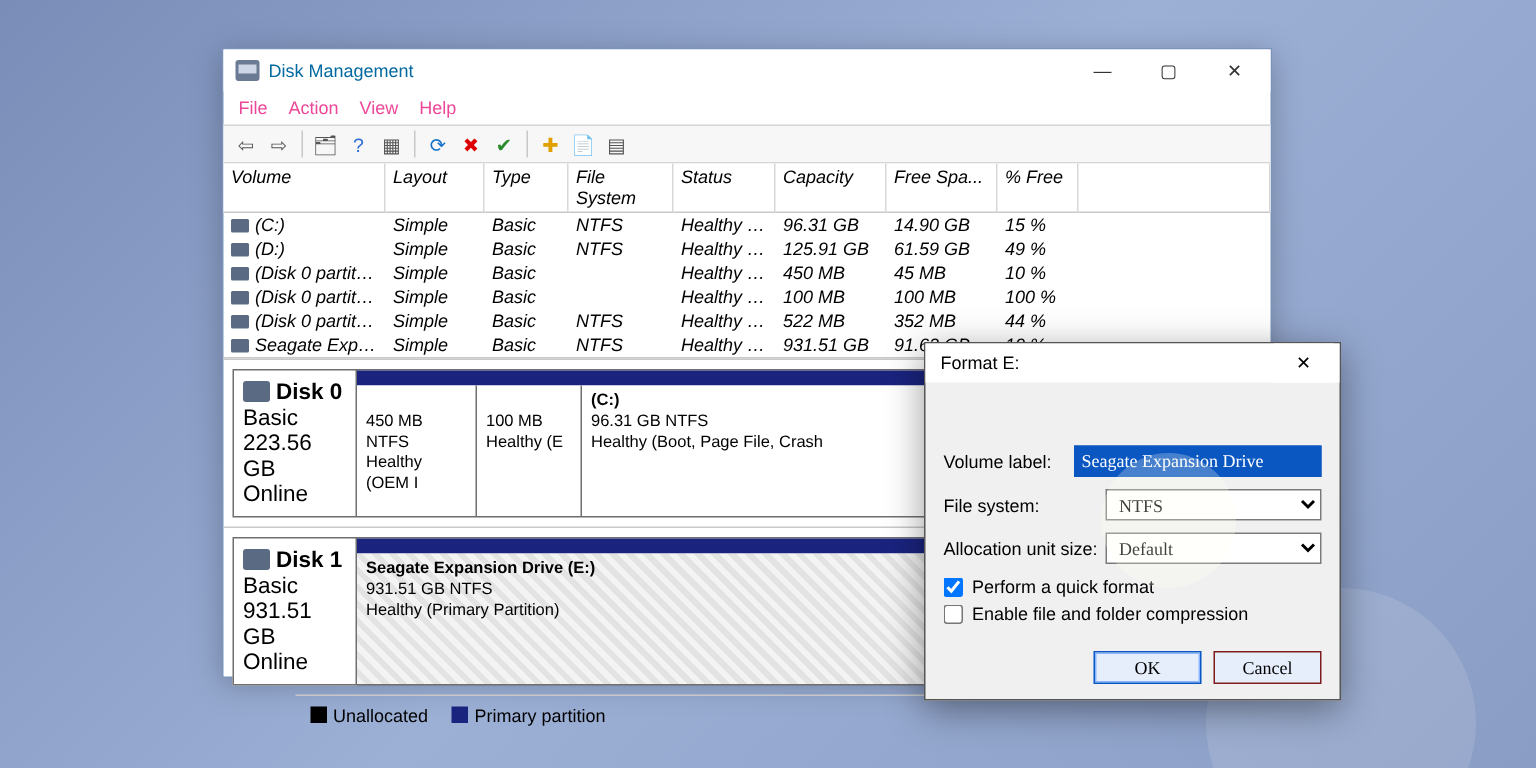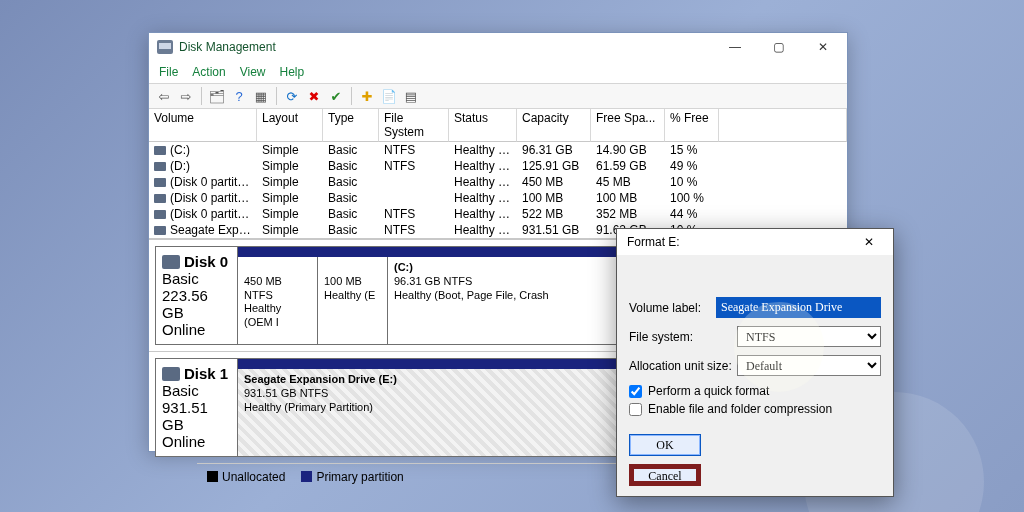--- a/index.html
+++ b/index.html
@@ -16,35 +16,35 @@
   }
   body::before { width:180px; height:180px; right:40px; bottom:-60px; }
   body::after  { width:90px;  height:90px;  right:200px; bottom:120px; background:rgba(255,255,240,0.25);}
   .window {
     position: absolute; left: 148px; top: 32px; width: 700px; height: 420px;
     background: #fff; border: 1px solid #7c93ba; box-shadow: 0 4px 20px rgba(0,0,0,0.25);
   }
   .titlebar { height: 28px; display: flex; align-items: center; padding: 0 2px 0 8px; background:#fff; }
   .title-icon { width:16px; height:14px; margin-right:6px; background:#6b7b93; border-radius:2px; position:relative; }
   .title-icon::after{content:"";position:absolute;inset:3px 2px 5px 2px;background:#cdd6e6;}
-  .titlebar .title { flex:1; color:#14532d; }
+  .titlebar .title { flex:1; color:#0369a1; }
   .win-ctrls { display:flex; }
   .win-btn { width:44px; height:28px; display:flex; align-items:center; justify-content:center; color:#333; }
-  .menubar { height:22px; display:flex; align-items:center; gap:14px; padding:0 10px; color:#15803d; }
+  .menubar { height:22px; display:flex; align-items:center; gap:14px; padding:0 10px; color:#ec4899; }
   .menubar span { cursor:default; }
   .toolbar {
     height:26px; display:flex; align-items:center; gap:4px; padding:0 6px;
     border-top:1px solid #d5d5d5; border-bottom:1px solid #d5d5d5; background:#f7f7f7;
   }
   .tbtn { width:18px; height:18px; display:flex; align-items:center; justify-content:center; font-size:13px; color:#555;}
   .tbtn.sep { width:1px; height:18px; background:#c8c8c8; margin:0 2px;}
   .grid {
     border-bottom:1px solid #c8c8c8;
   }
-  .ghead, .grow { display:grid; grid-template-columns: 108px 66px 56px 70px 68px 74px 74px 54px 1fr; }
+  .ghead, .grow { display:grid; grid-template-columns: 108px 66px 56px 70px 68px 74px 74px 54px 1fr; font-style: italic; }
   .ghead { background:#fff; }
   .ghead div { border-right:1px solid #d8d8d8; border-bottom:1px solid #c8c8c8; padding:2px 5px; font-weight:400; color:#000;}
   .grow div { padding:1px 5px; white-space:nowrap; overflow:hidden; text-overflow:ellipsis; color:#000;}
   .vol-ic { display:inline-block; width:12px; height:9px; background:#5a6a82; margin-right:4px; vertical-align:-1px; border-radius:1px;}
   .pane {
     padding:6px; display:flex; gap:0; border-top:1px solid #c8c8c8;
   }
   .pane + .pane { border-top:1px solid #c8c8c8; }
   .disk-label {
     width:83px; padding:6px 6px; border:1px solid #6f6f6f; background:#fff; font-size:15px;
@@ -75,22 +75,22 @@
   .dlg-close{width:40px;height:26px;display:flex;align-items:center;justify-content:center;background:#fff;color:#000;}
   .dlg-body{padding:10px 12px 4px 12px;margin-top:32px;}
   .row{display:flex;align-items:center;margin-bottom:8px;}
   .row label{width:108px;color:#000;}
   .row input[type=text], .row select{
     flex:1;height:21px;border:1px solid #7a7a7a;padding:1px 4px;font:12px "Segoe UI";background:#fff;
   }
   .row input[type=text].sel{background:#0a57c2;color:#fff;border:1px solid #0a57c2;}
   .chk{display:flex;align-items:center;gap:6px;margin:4px 0;color:#000;}
   .chk input{width:13px;height:13px;}
-  .dlg-btns{display:flex;justify-content:flex-end;gap:8px;padding:10px 12px;flex-direction:column;}
-  .dlg-btns button{width:72px;height:22px;border:5px solid #7f1d1d;background:#e6eefc;font:12px "Segoe UI";}
+  .dlg-btns{display:flex;justify-content:flex-end;gap:8px;padding:10px 12px;}
+  .dlg-btns button{width:72px;height:22px;border:1px solid #7f1d1d;background:#e6eefc;font:12px "Segoe UI";}
   .dlg-btns button.def{border:1px solid #0a57c2;box-shadow:inset 0 0 0 1px #8ab6ff;}
 </style>
 </head>
 <body>
 
 <div class="window">
   <div class="titlebar">
     <span class="title-icon"></span>
     <span class="title">Disk Management</span>
     <div class="win-ctrls">

